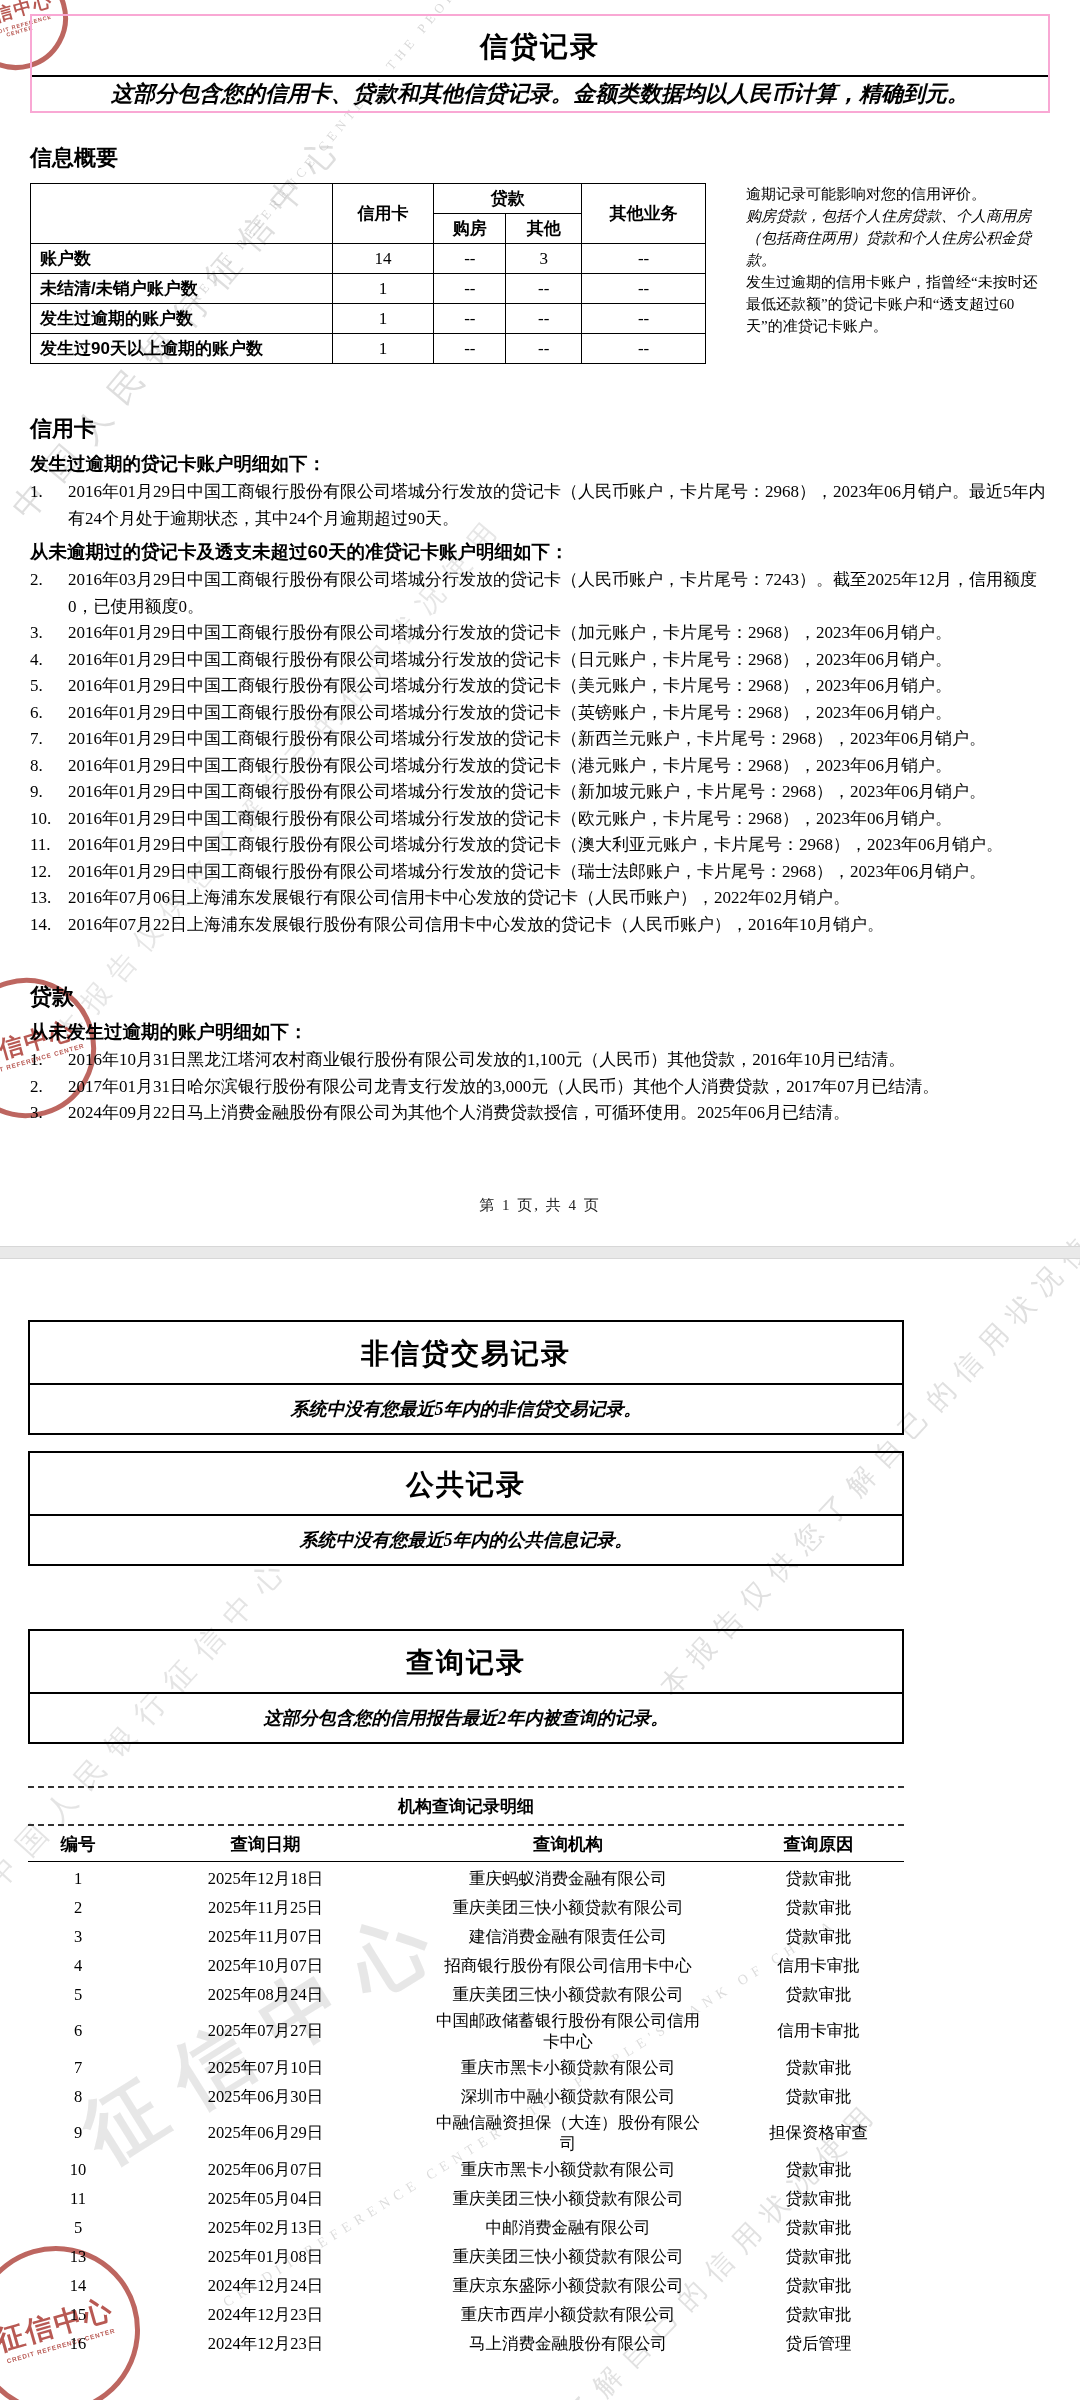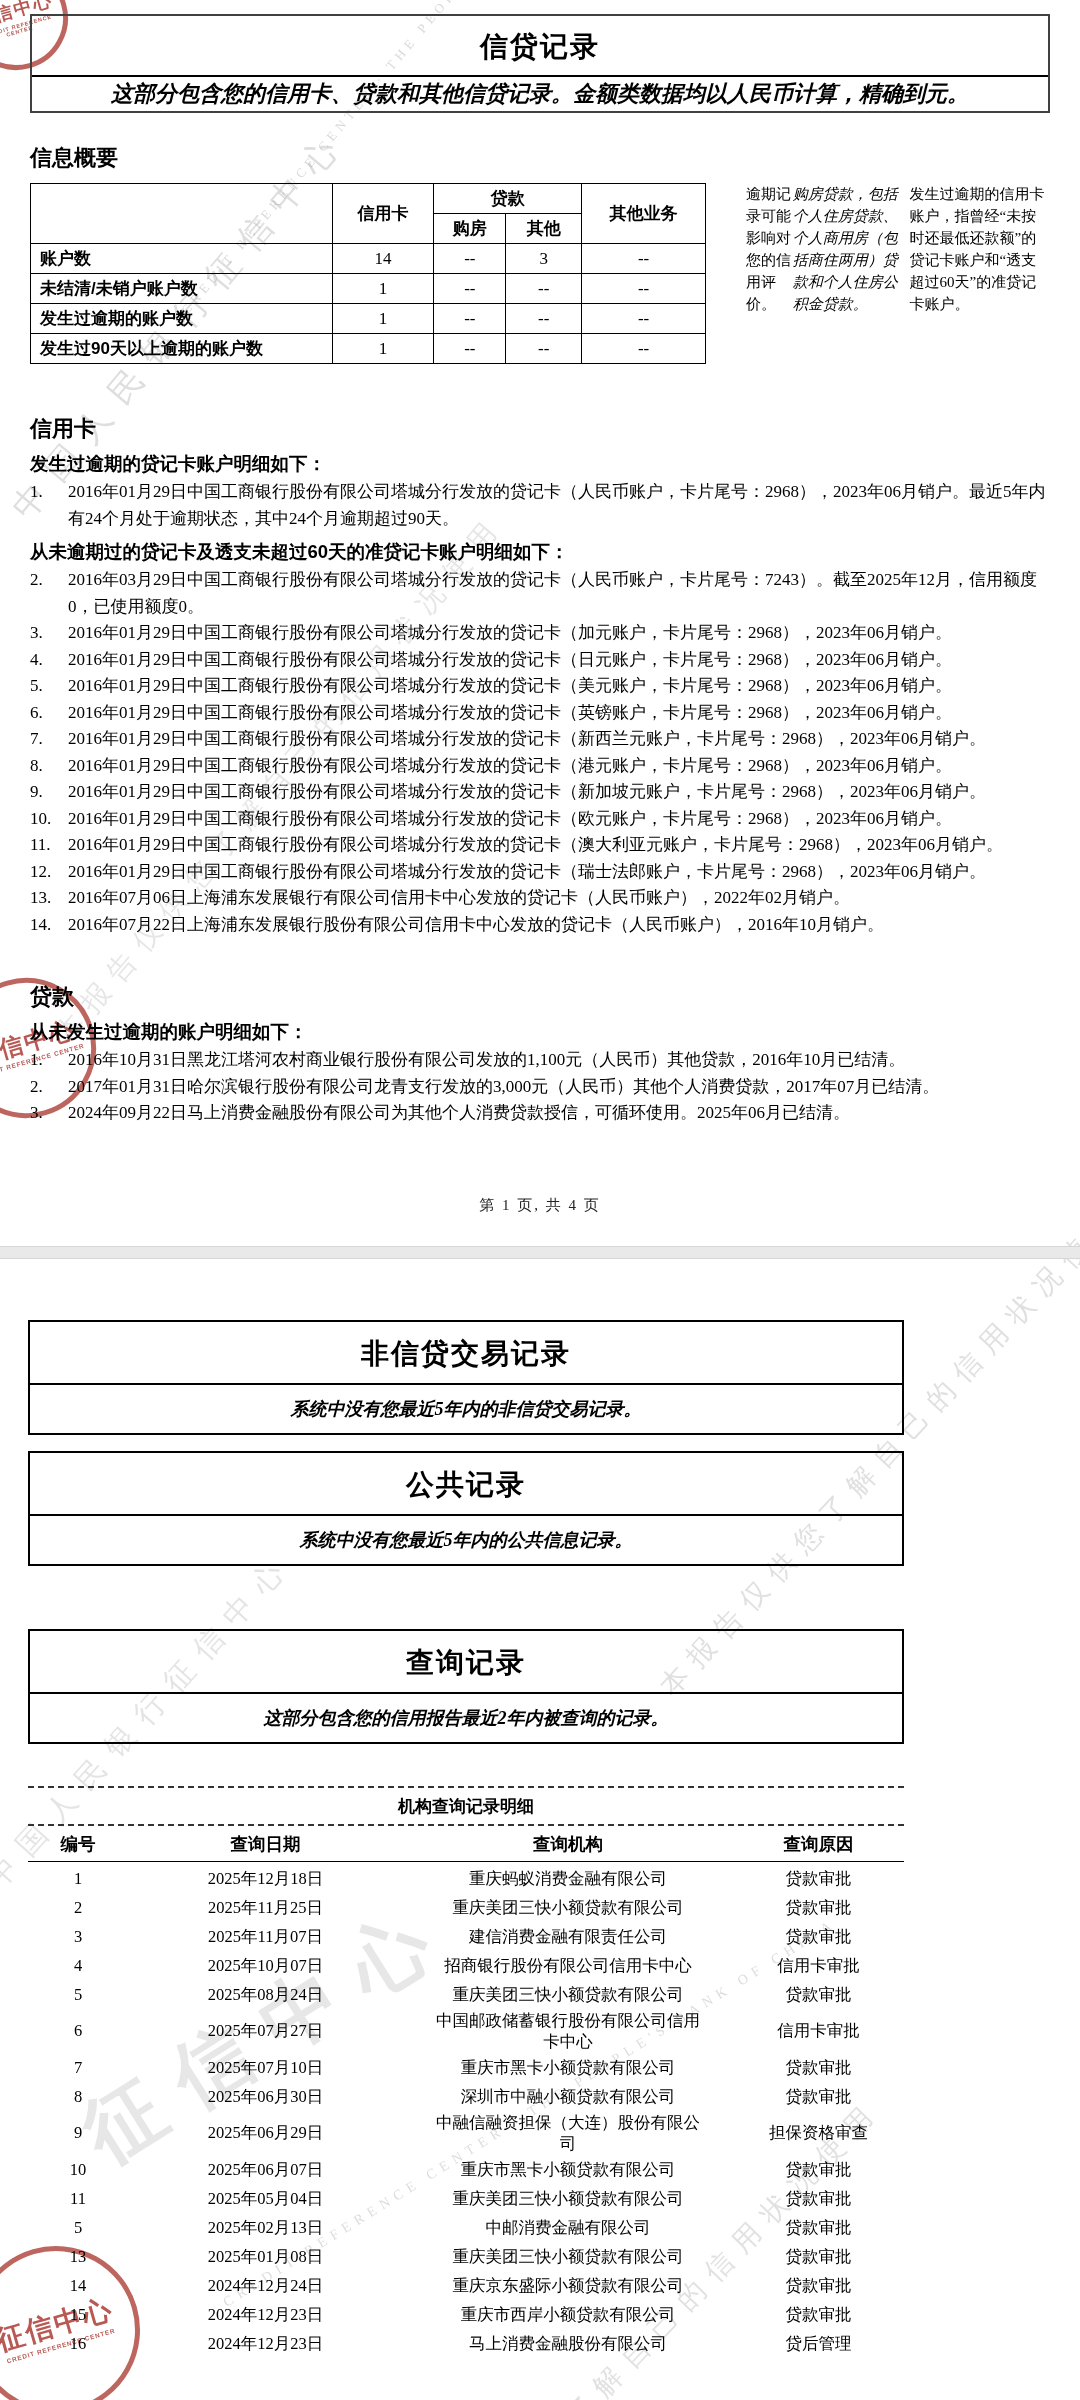--- a/index.html
+++ b/index.html
@@ -32,34 +32,34 @@
   .seal-cn { display:block; font-size:24px; letter-spacing:2px; }
   .seal-en { display:block; font-size:7px; letter-spacing:1px; margin-top:3px; transform:scale(.9); }
   .seal-a { left:-36px; top:-34px; width:104px; height:104px; }
   .seal-a .seal-cn { font-size:18px; } .seal-a .seal-en { font-size:6px; }
   .seal-b { left:-44px; top:978px; width:140px; height:140px; }
   .seal-c { left:-28px; top:2246px; width:168px; height:168px; }
   .seal-c .seal-cn { font-size:28px; }
 
   
   .page1 { position:absolute; top:0; left:0; width:1080px; z-index:1; }
-  .box { margin:4px 30px; border:2px solid #404040; background:transparent; }
+  .box { margin:4px 30px; border:2px solid #f9a8d4; background:transparent; }
   .header-box { margin-top:14px; }
   .box-title { text-align:center; font-size:28px; padding:12px 0 9px; letter-spacing:2px; }
   .box-divider { border-top:2px solid #000; }
   .box-msg { text-align:center; font-weight:700; font-style:italic; font-size:22px; padding:2px 8px; }
 
   .summary-heading { font-size:22px; margin:30px 0 10px 30px; }
   .summary-flex { display:flex; margin:0 28px 0 30px; }
   table.sum { border-collapse:collapse; width:676px; flex:0 0 auto; }
   table.sum td { border:1.6px solid #000; text-align:center; font-size:17px; padding:3px 4px; height:30px; }
   table.sum td.lbl { text-align:left; padding-left:9px;
     font-family:"Liberation Sans","DejaVu Sans",sans-serif; font-weight:700; }
   table.sum thead td { font-family:"Liberation Sans","DejaVu Sans",sans-serif; font-weight:700; }
-  .annotations { margin-left:40px; width:300px; font-size:15px; line-height:22px; display:flex; flex-direction:row; }
+  .annotations { margin-left:40px; width:300px; font-size:15px; line-height:22px; display:flex; flex-direction:column; }
   .annotations .note:nth-child(2) { margin-top:14px;font-style:italic; }
   .annotations .note:nth-child(3) { margin-top:34px; }
   .annotations .note:nth-child(4) { margin-top:22px; }
 
   .sec-heading { font-size:22px; margin:50px 0 0 30px; }
   .sub-h { font-size:18.5px; margin:7px 30px 0 30px; }
   .items { margin:3px 30px 0 30px; font-size:17px; }
   .item { display:flex; line-height:26.5px; }
   .item .no { flex:0 0 38px; }
   .item .txt { flex:1; }

